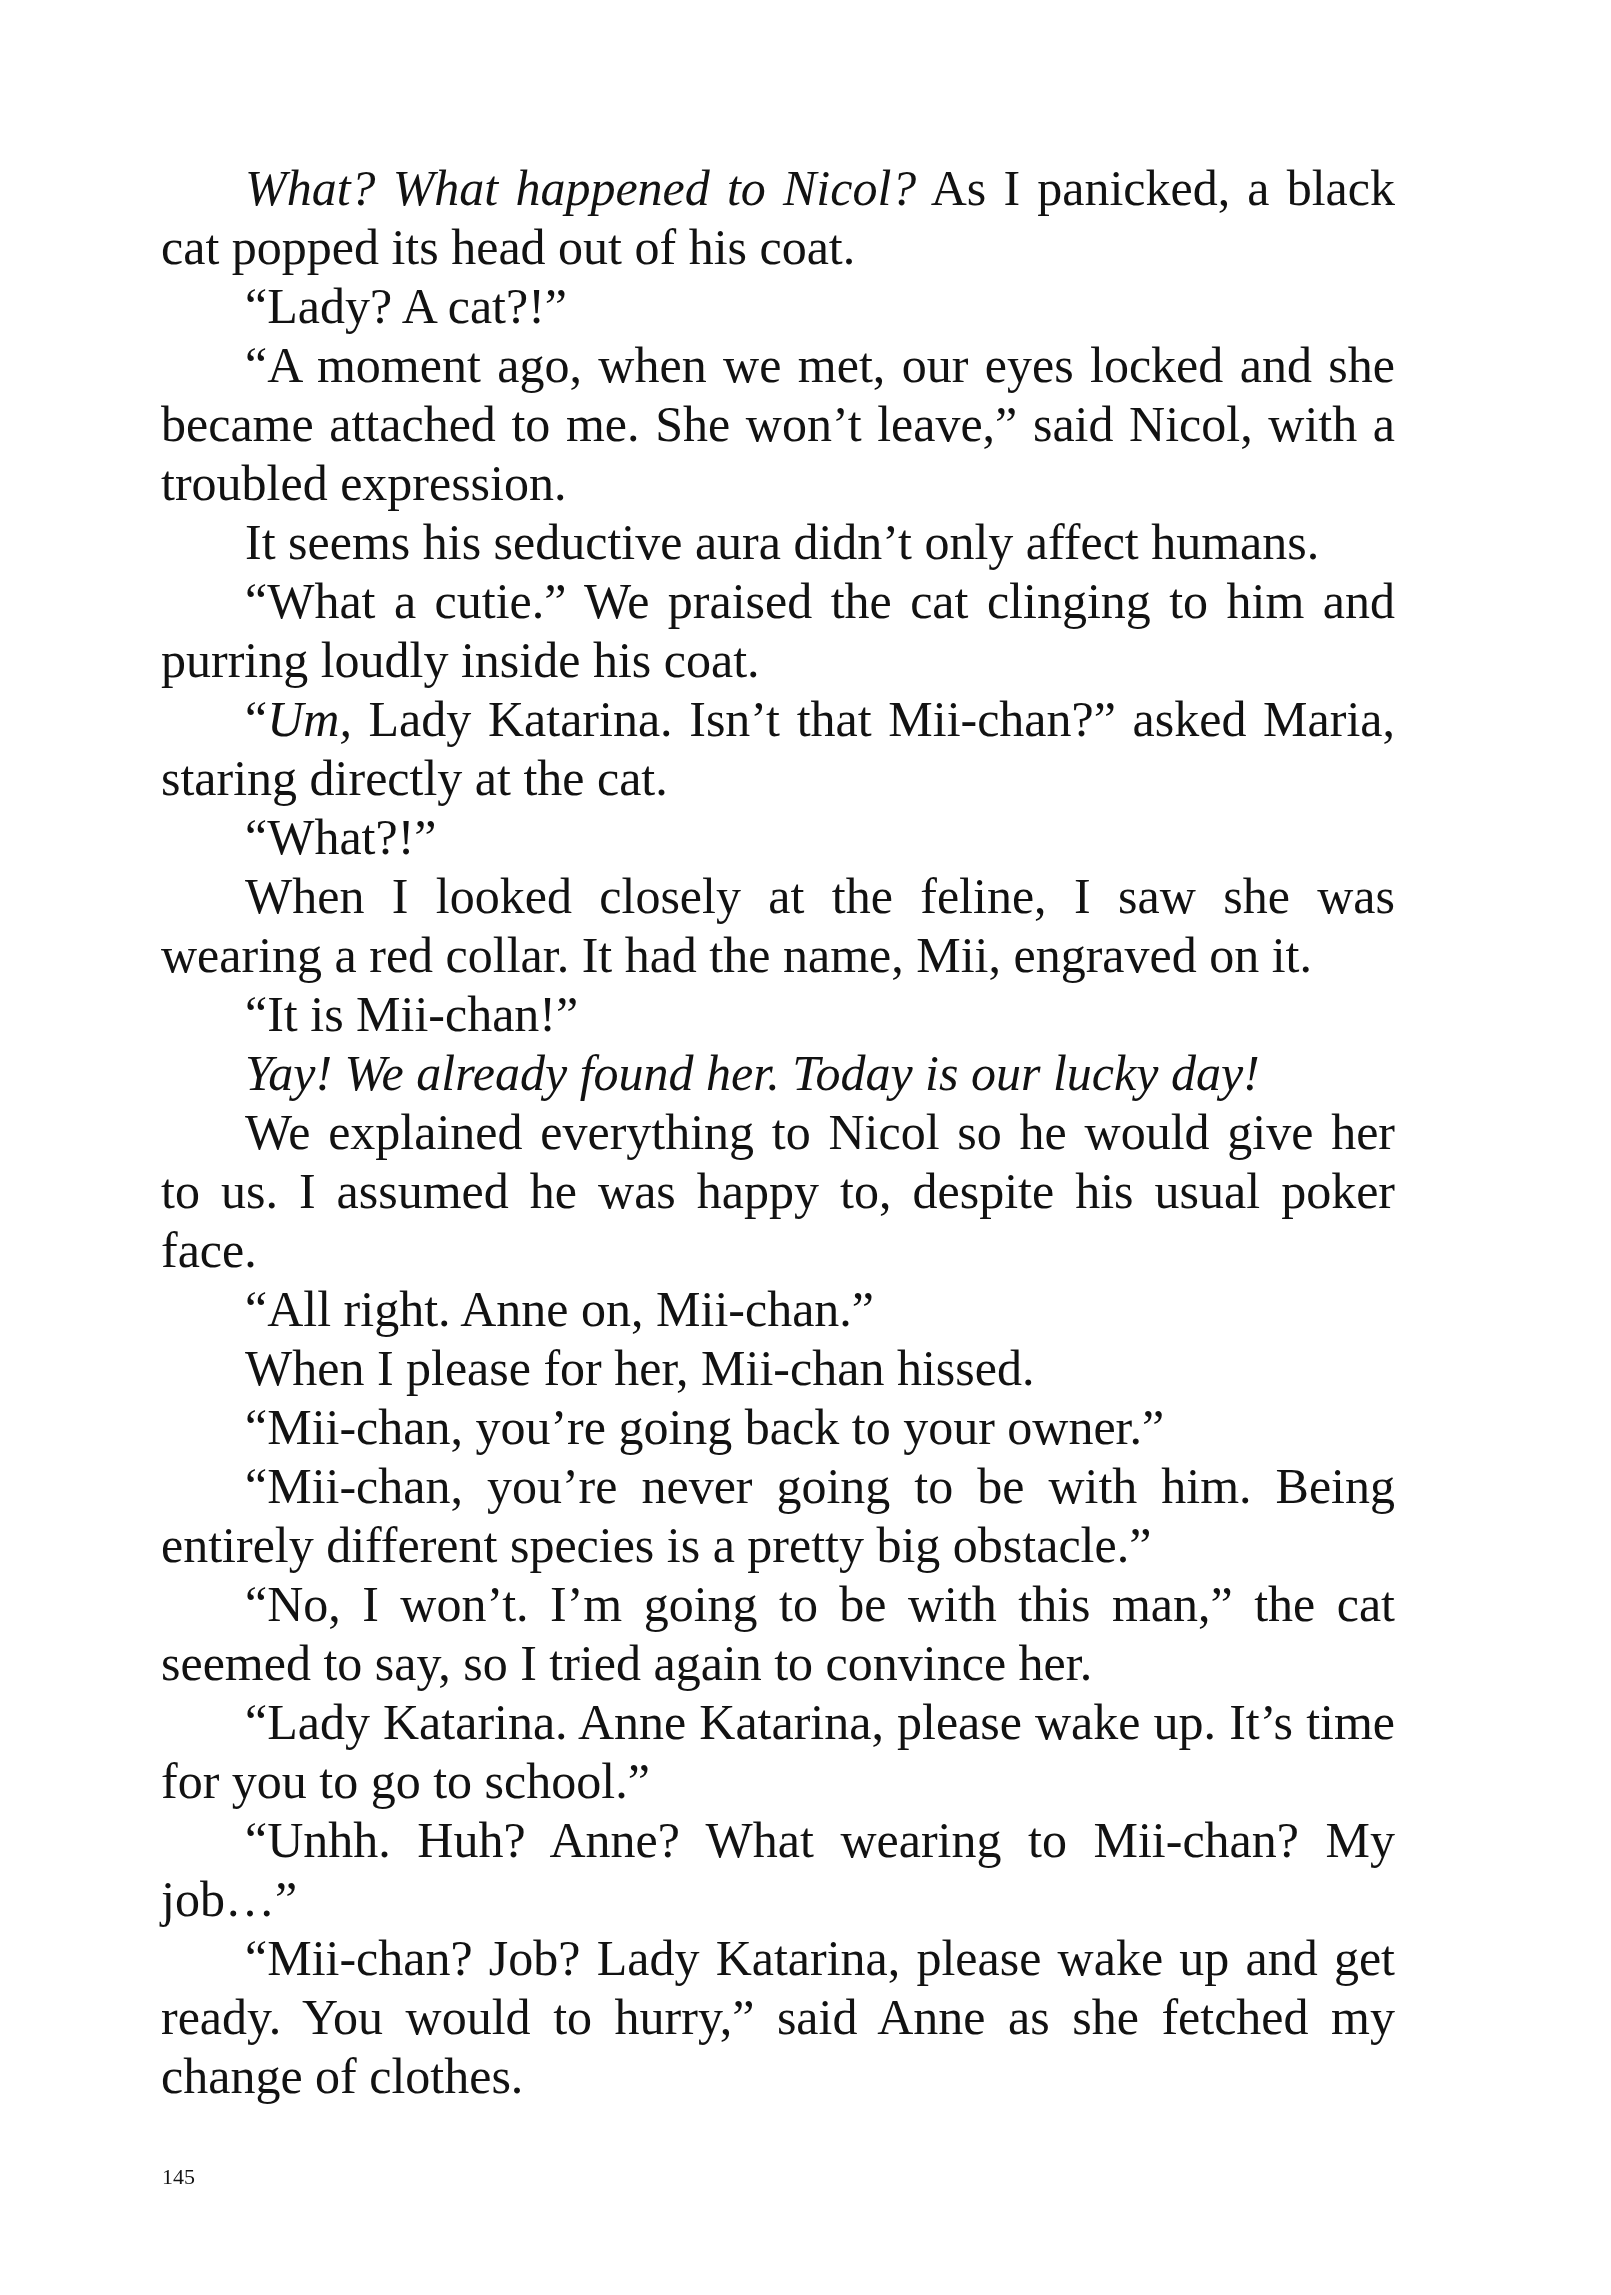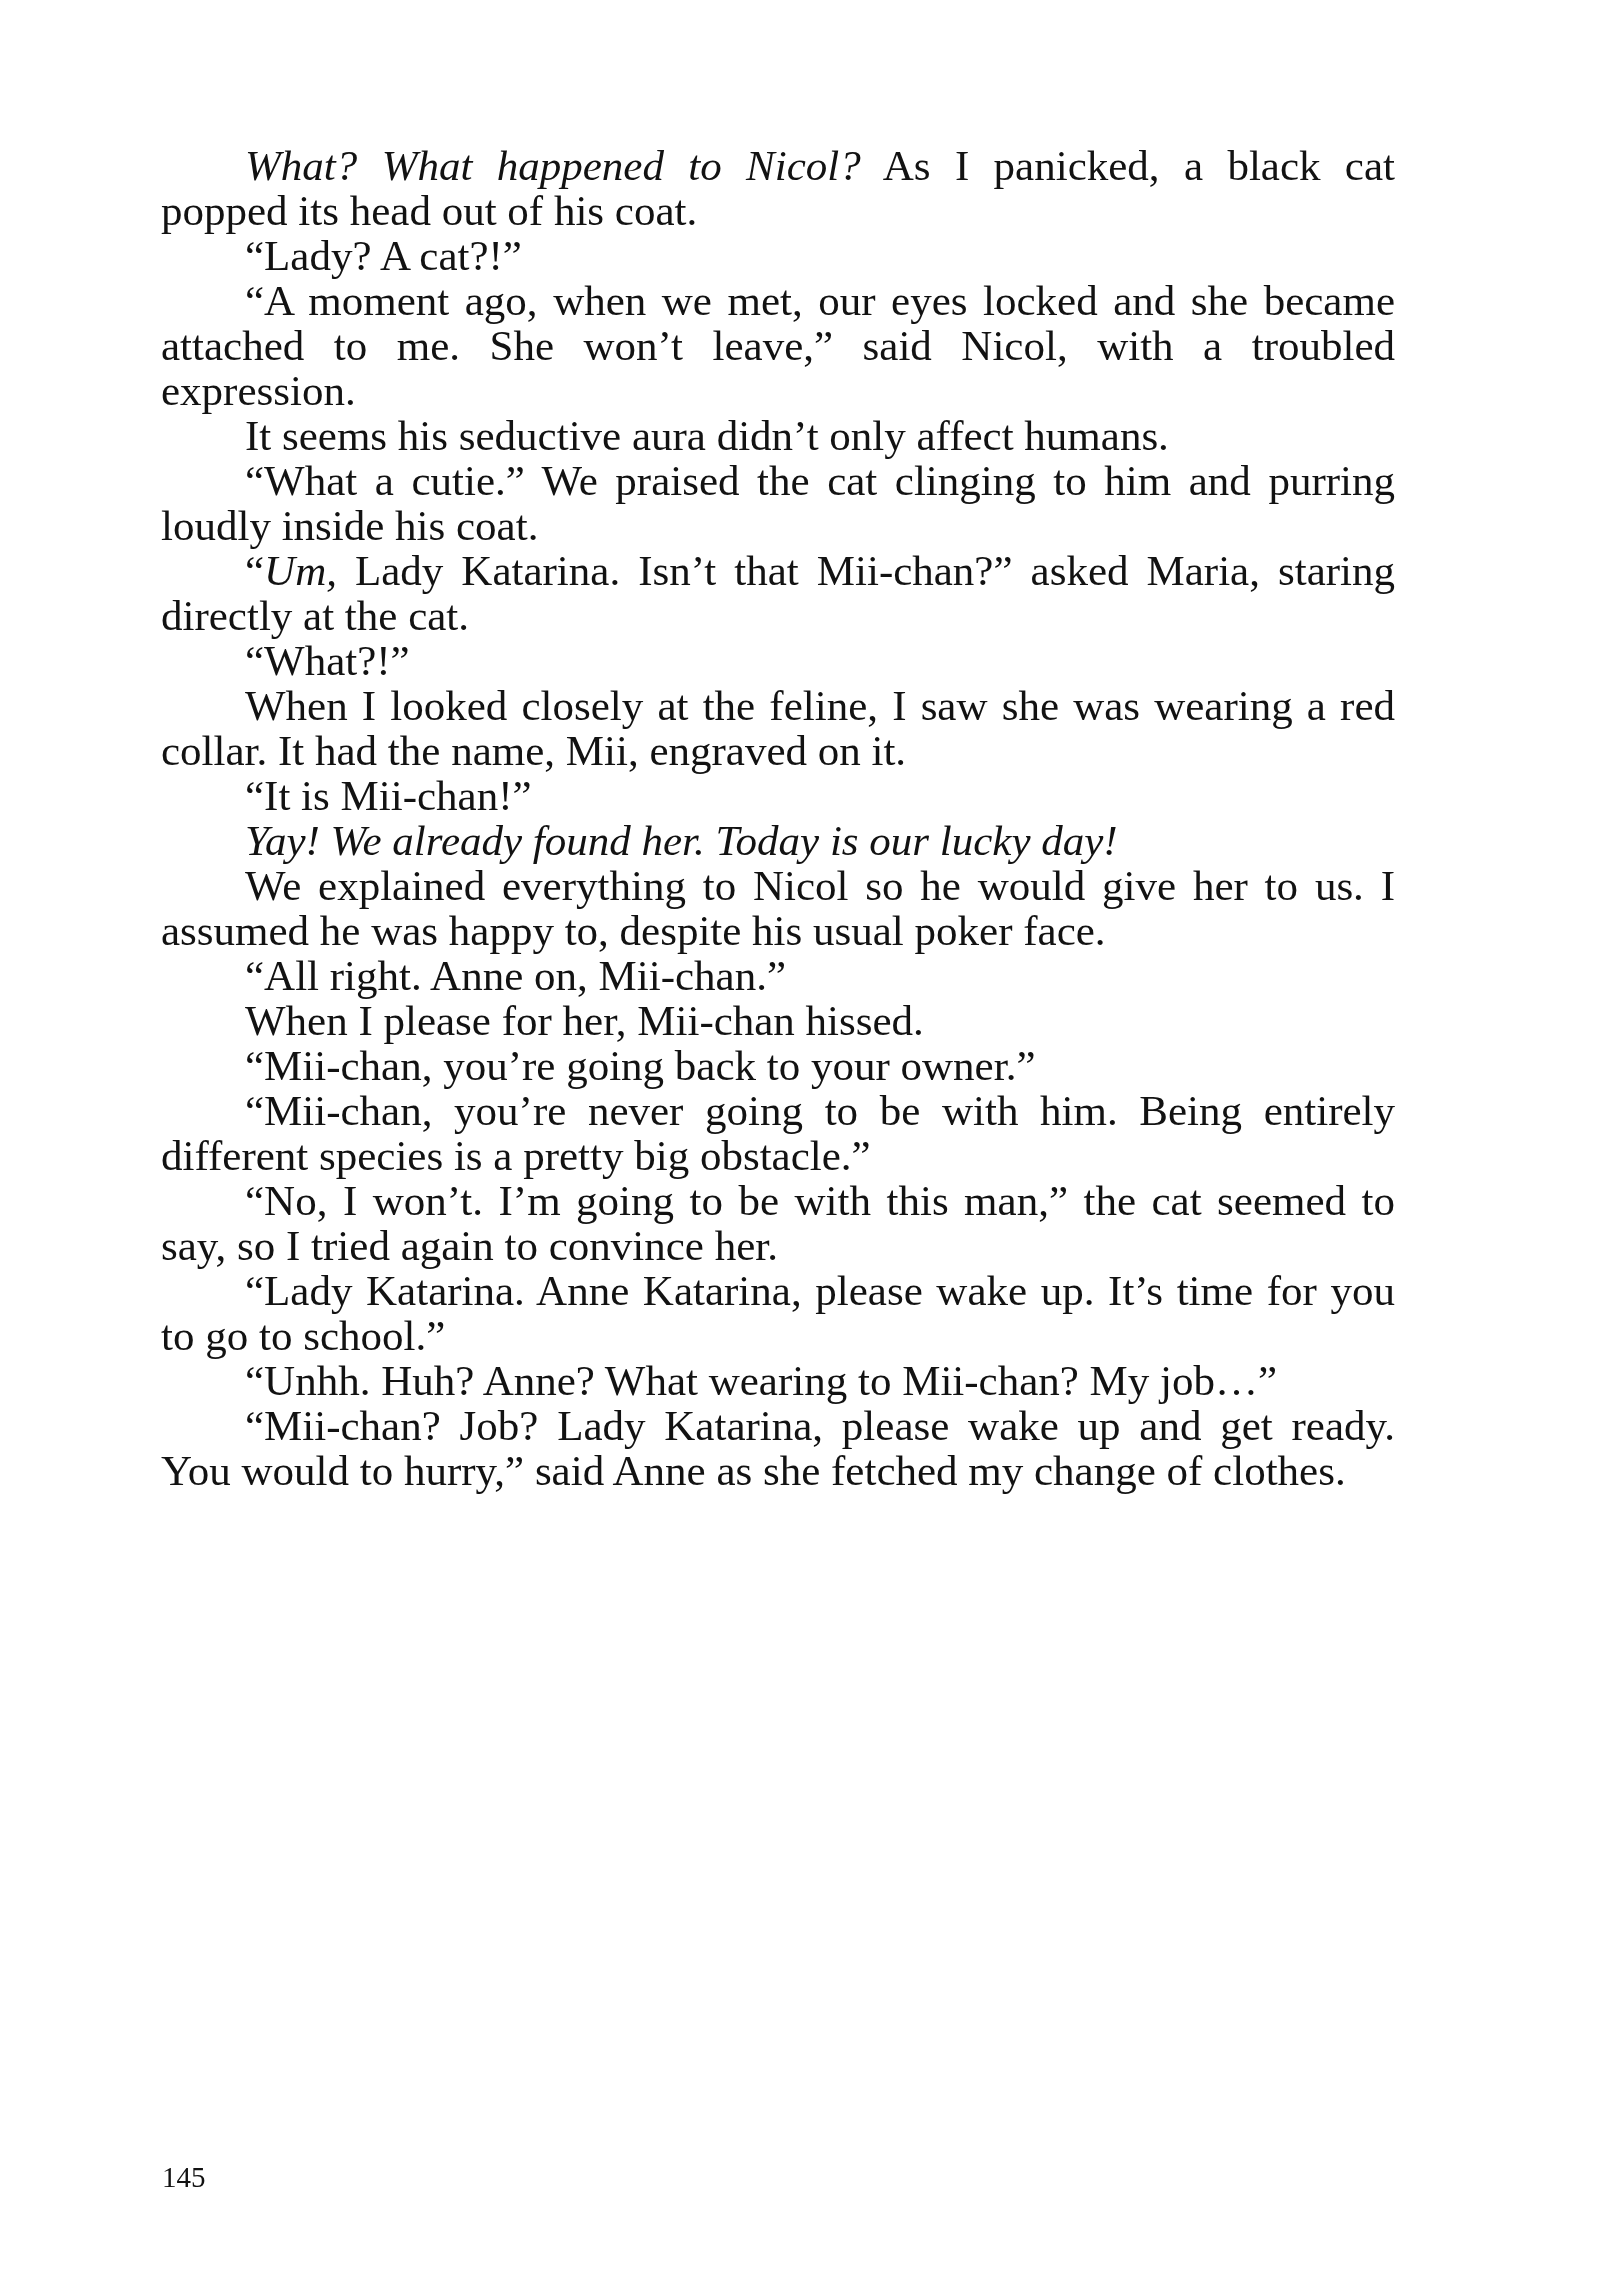--- a/index.html
+++ b/index.html
@@ -14,41 +14,41 @@
     font-family: "Liberation Serif", serif;
   }
   .page {
     position: absolute;
     inset: 0;
     background: #ffffff;
   }
   .text-block {
     position: absolute;
     left: 161px;
-    top: 143px;
+    top: 159px;
     width: 1234px;
-    font-size: 43px;
-    line-height: 45px;
+    font-size: 50px;
+    line-height: 59px;
     color: #121212;
     text-align: justify;
     text-justify: inter-word;
   }
   .text-block p {
     margin: 0;
     padding: 0;
     text-indent: 84px;
   }
   .run-italic {
     font-style: italic;
   }
   .page-number {
     position: absolute;
     left: 162px;
     top: 2157px;
-    font-size: 29px;
+    font-size: 22px;
     line-height: 40px;
     color: #121212;
     font-variant-numeric: oldstyle-nums;
   }
 </style>
 </head>
 <body>
 
 <div class="page">
   <div class="text-block" id="text-block">

